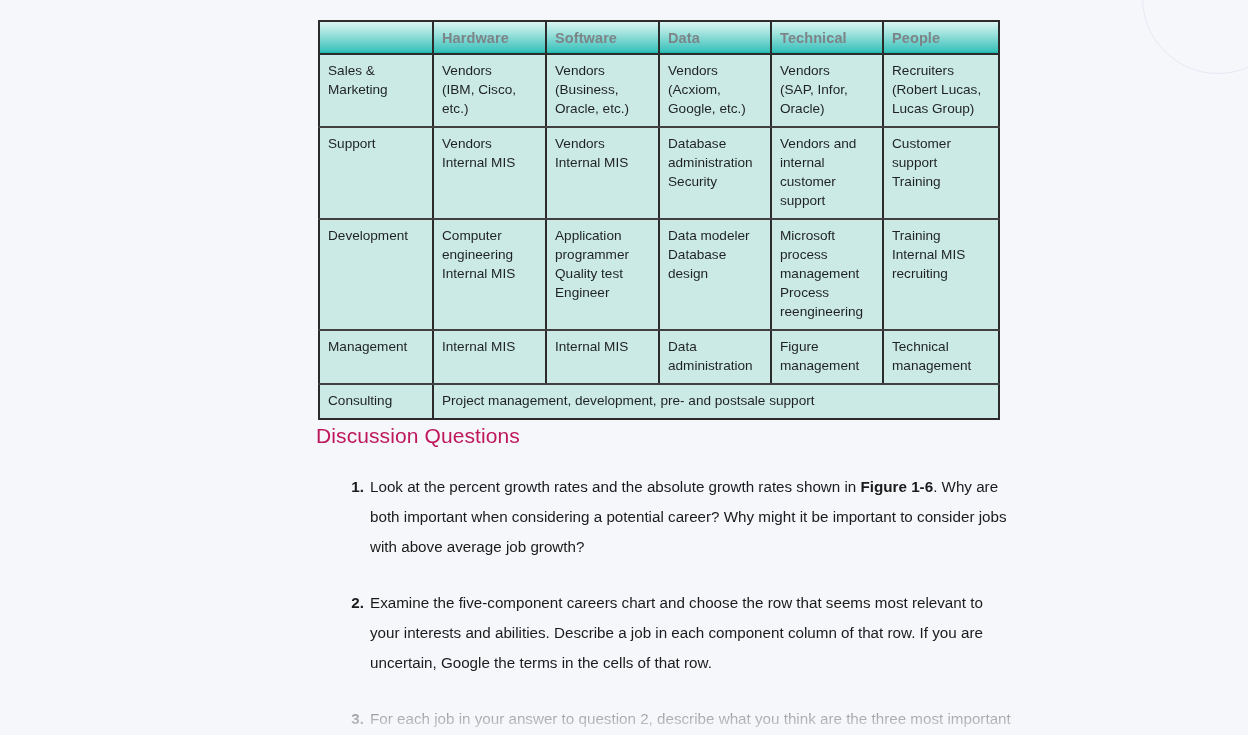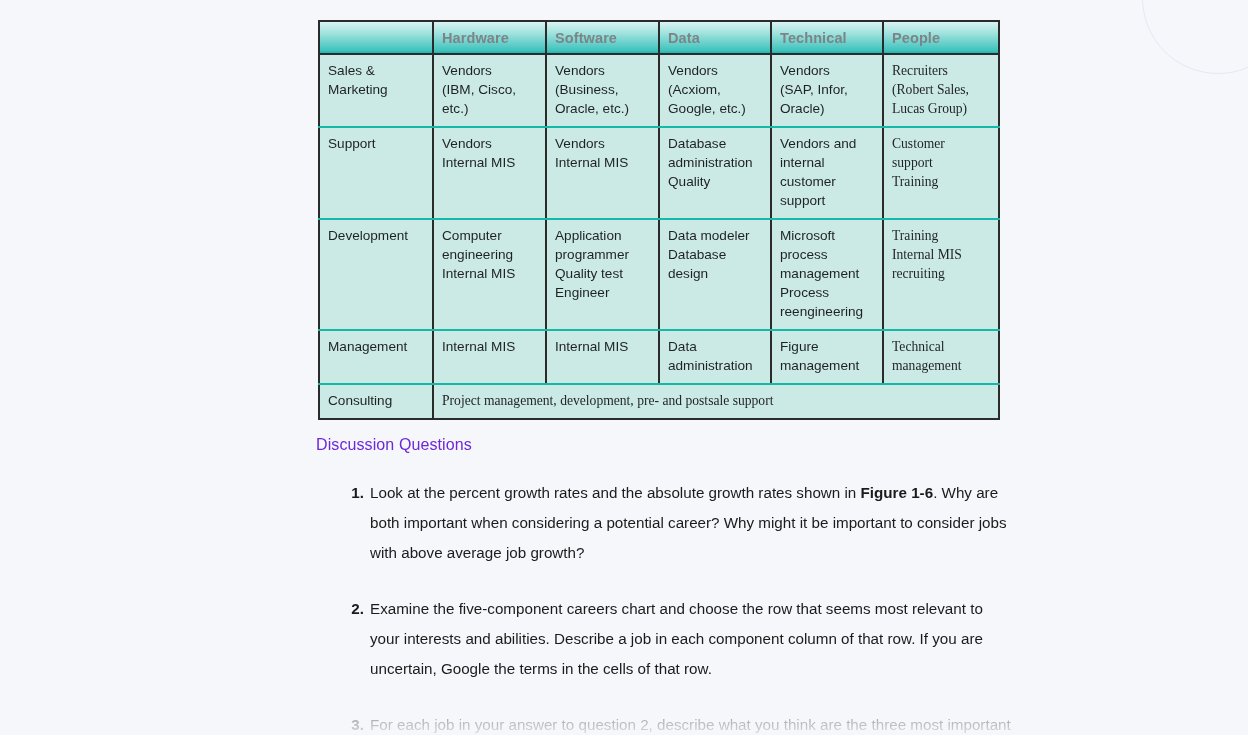--- a/index.html
+++ b/index.html
@@ -67,44 +67,44 @@
   thead th.corner { color: transparent; }
 
   tbody td {
     padding: 6px 7px 8px 8px;
     vertical-align: top;
     font-size: 13.6px;
     line-height: 19px;
     color: #1f2223;
     background: #cbeae6;
     border-right: 2px solid #2b2b2b;
-    border-bottom: 2px solid #14b8a6;
-  }
-  tbody td.last { border-right: none; font-family: Liberation Serif, serif; }
+    border-bottom: 2px solid #404040;
+  }
+  tbody td.last { border-right: none; }
   tbody tr.lastrow td { border-bottom: none; }
   tbody td .ln { display: block; white-space: pre-wrap; }
 
   tbody tr.r-sales td { height: 53px; }
   tbody tr.r-support td { height: 72px; }
   tbody tr.r-development td { height: 90px; }
   tbody tr.r-management td { height: 34px; }
   tbody tr.r-consulting td { height: 18px; }
 
   
   .discussion {
     position: absolute;
     left: 316px;
     top: 424px;
     width: 700px;
   }
   .discussion h2 {
-    margin: 12px 0 24px 0;
-    font-size: 16px;
+    margin: 0 0 24px 0;
+    font-size: 21px;
     font-weight: normal;
-    color: #6d28d9;
+    color: #be185d;
     letter-spacing: 0.1px;
   }
   ol.questions {
     margin: 0;
     padding: 0;
     list-style: none;
   }
   ol.questions > li {
     position: relative;
     padding-left: 54px;
@@ -183,40 +183,40 @@
             <span class="ln">(Acxiom,</span>
             <span class="ln">Google, etc.)</span>
           </td>
         <td>
             <span class="ln">Vendors</span>
             <span class="ln">(SAP, Infor,</span>
             <span class="ln">Oracle)</span>
           </td>
         <td class="last">
             <span class="ln">Recruiters</span>
-            <span class="ln">(Robert Sales,</span>
+            <span class="ln">(Robert Lucas,</span>
             <span class="ln">Lucas Group)</span>
           </td>
       </tr>
       <tr class="r-support">
         <td>
             <span class="ln">Support</span>
           </td>
         <td>
             <span class="ln">Vendors</span>
             <span class="ln">Internal MIS</span>
           </td>
         <td>
             <span class="ln">Vendors</span>
             <span class="ln">Internal MIS</span>
           </td>
         <td>
             <span class="ln">Database</span>
             <span class="ln">administration</span>
-            <span class="ln">Quality</span>
+            <span class="ln">Security</span>
           </td>
         <td>
             <span class="ln">Vendors and</span>
             <span class="ln">internal</span>
             <span class="ln">customer</span>
             <span class="ln">support</span>
           </td>
         <td class="last">
             <span class="ln">Customer</span>
             <span class="ln">support</span>

